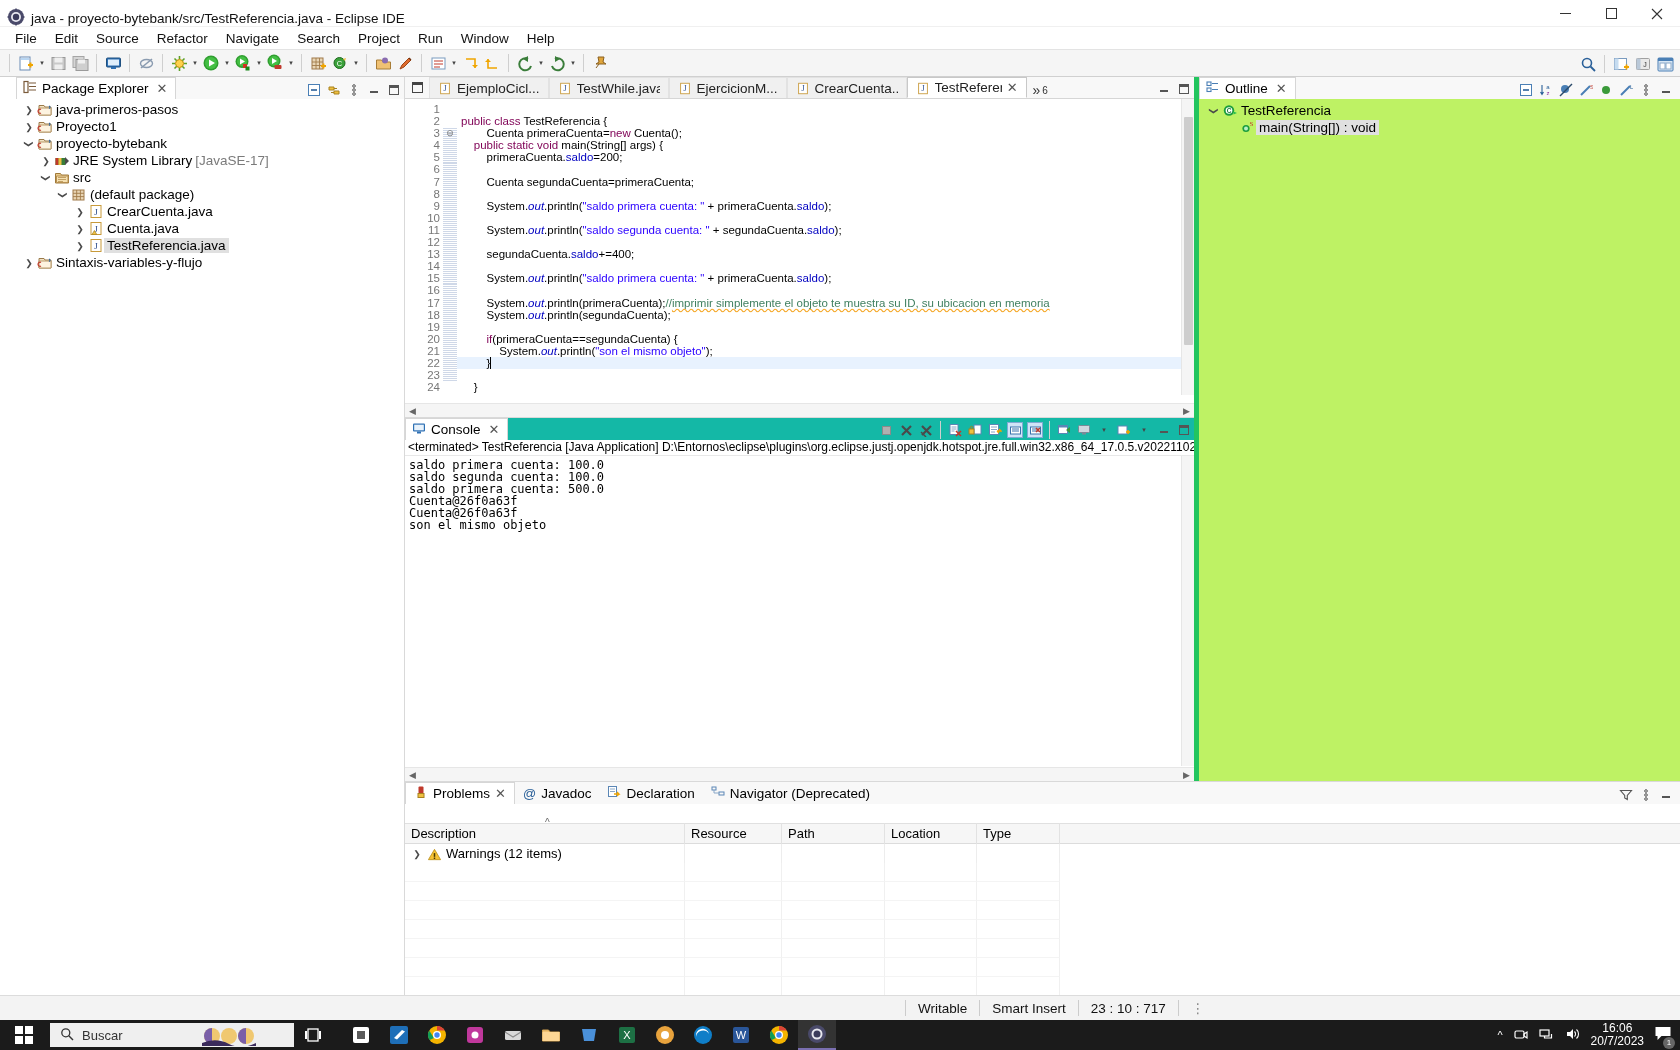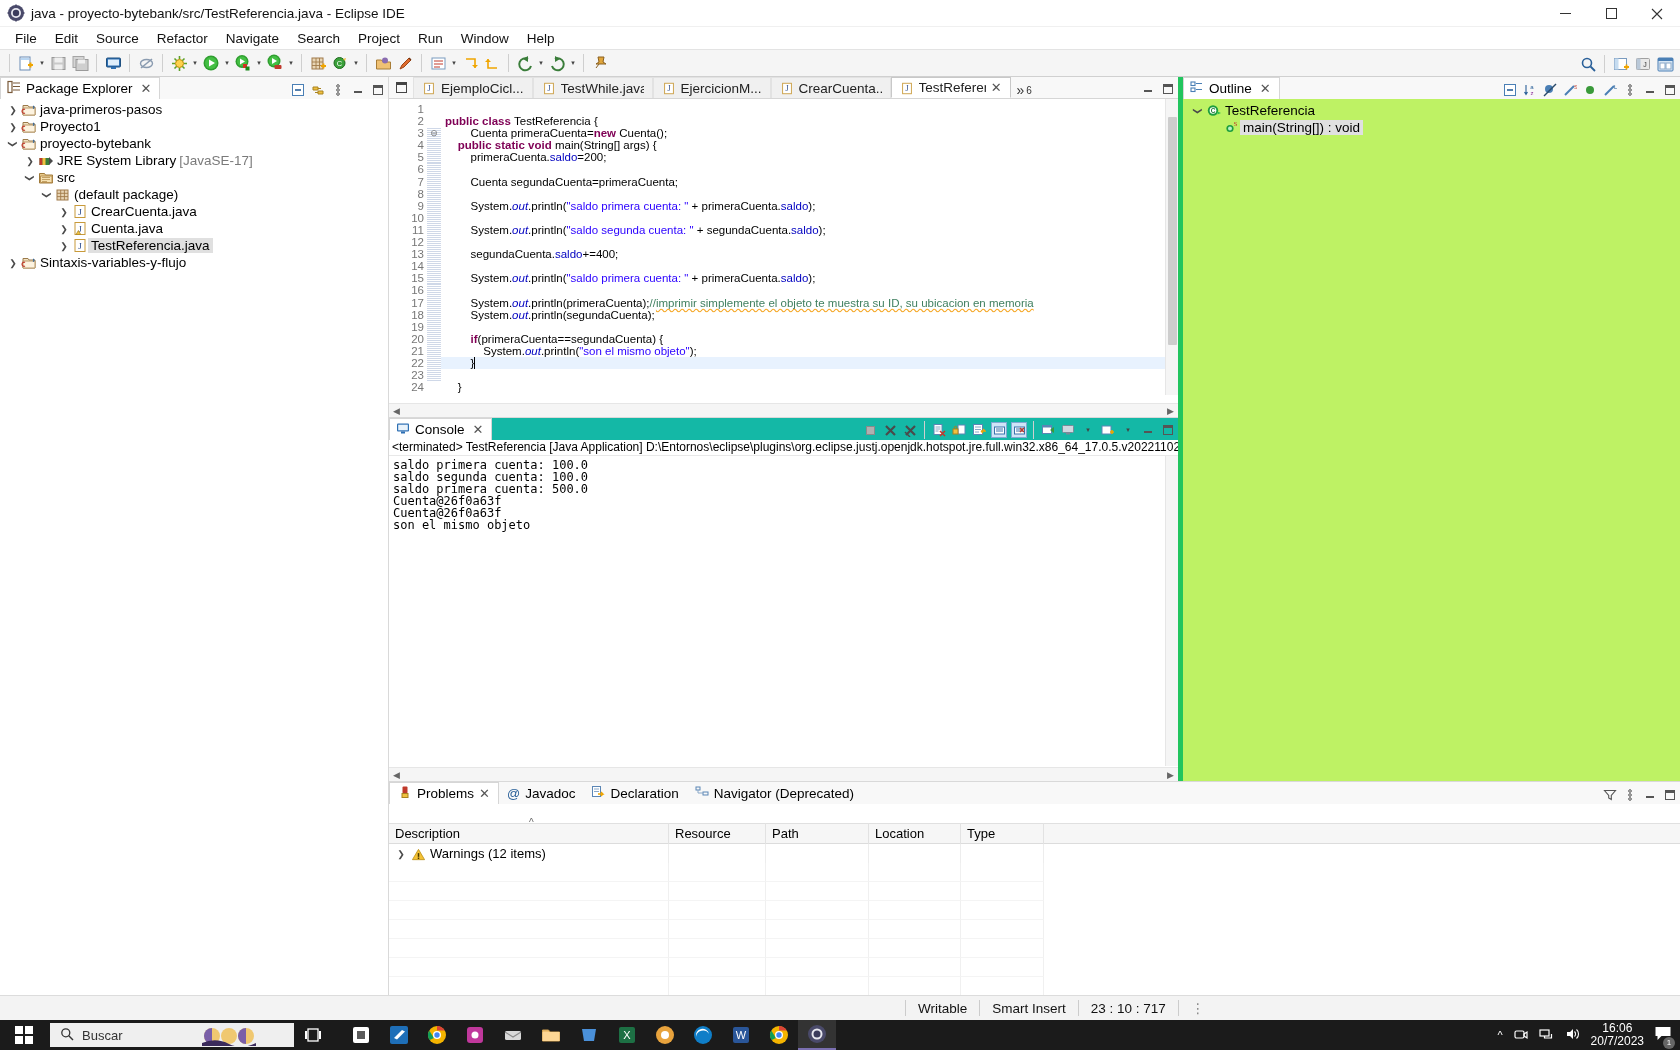--- a/index.html
+++ b/index.html
@@ -8,21 +8,21 @@
     font-family: "Liberation Sans", sans-serif;
     font-size: 13.5px;
     background:#ffffff;
     color:#000;
     -webkit-font-smoothing: antialiased;
   }
   .mono { font-family: "DejaVu Sans Mono","Liberation Mono",monospace; }
 
   
   #titlebar{
-    height:27px; background:#ffffff; display:flex; align-items:center;
+    height:27px; background:#ffffff; display:flex; align-items:flex-end;
     border-bottom:1px solid #f0f0f0; position:relative;
   }
   #titlebar .tb-icon{ width:18px;height:18px;margin:0 6px 0 7px;flex:none; }
   #titlebar .tb-text{ font-size:13.5px; color:#111; white-space:nowrap; }
   .winbtns{ position:absolute; right:0; top:0; height:27px; display:flex; }
   .winbtn{ width:46px;height:27px;display:flex;align-items:center;justify-content:center;
            font-size:15px;color:#333;}
   .winbtn svg{display:block;}
 
   
@@ -34,21 +34,21 @@
   #toolbar{ height:28px; background:#f5f5f5; border-top:1px solid #e3e3e3;
             border-bottom:1px solid #d0d0d0; display:flex; align-items:center;
             padding-left:4px; position:relative; }
   .tsep{ width:1px;height:18px;background:#cfcfcf;margin:0 5px; }
   .tbtn{ width:22px;height:22px;display:flex;align-items:center;justify-content:center;flex:none;}
   .tarrow{ width:10px;height:22px;display:flex;align-items:center;justify-content:center;
            font-size:7px;color:#444;flex:none;}
   .tbright{ position:absolute; right:4px; top:0; height:28px; display:flex; align-items:center;}
 
   
-  #wb{ position:absolute; left:0; top:77px; width:1358px; height:918px; }
+  #wb{ position:absolute; left:16px; top:77px; width:1358px; height:918px; }
 
   
   .viewtabs{ height:22px; background:#f8f8f8; display:flex; align-items:flex-end; position:relative;}
   .vtab{ height:22px; display:flex; align-items:center; padding:0 8px 0 6px;
          background:#ffffff; border-top:1px solid #d6d6d6;
          border-left:1px solid #d6d6d6; border-right:1px solid #d6d6d6;
          font-size:13.5px; gap:5px;}
   .vtab .x{ font-size:13px; color:#555; margin-left:3px; }
   .vtoolbar{ position:absolute; right:2px; bottom:1px; display:flex; align-items:center; gap:4px;}
   .vicon{ width:16px;height:16px;display:flex;align-items:center;justify-content:center;}
@@ -77,21 +77,21 @@
 
   #codewrap{ position:absolute; left:0; top:22px; width:789px; height:296px;
              display:flex; background:#fff; overflow:hidden;}
   #gutter{ width:38px; background:#fff; text-align:right; padding-top:4px;
            font-size:11.5px; color:#777; flex:none; position:relative;}
   #gutter .gl{ height:12.1px; line-height:12.1px; padding-right:3px; }
   #foldstrip{ width:14px; background:#fff; flex:none; padding-top:4px; position:relative;}
   #codearea{ flex:1; padding-top:4px; position:relative; overflow:hidden;}
   .cl{ height:12.1px; line-height:12.1px; font-size:11.5px; white-space:pre; padding-left:4px;}
   .cl.cur{ background:#e8f2fe; }
-  .kw{ color:#7f0055; font-weight:bold;}
+  .kw{ color:#7f0055; font-weight:normal;}
   .str{ color:#2a00ff;}
   .cmt{ color:#3f7f5f;}
   .fld{ color:#0000c0;}
   .sfld{ color:#0000c0; font-style:italic;}
   .squig{ text-decoration: underline wavy #f5a623; text-decoration-skip-ink:none;}
   #vscroll{ position:absolute; right:0; top:22px; width:13px; height:296px;
             background:#f5f5f5; border-left:1px solid #e6e6e6;}
   #vscroll .thumb{ position:absolute; left:2px; top:18px; width:9px; height:228px;
                    background:#cdcdcd; border-radius:1px;}
   #hscrolle{ position:absolute; left:0; bottom:0; width:789px; height:14px;

